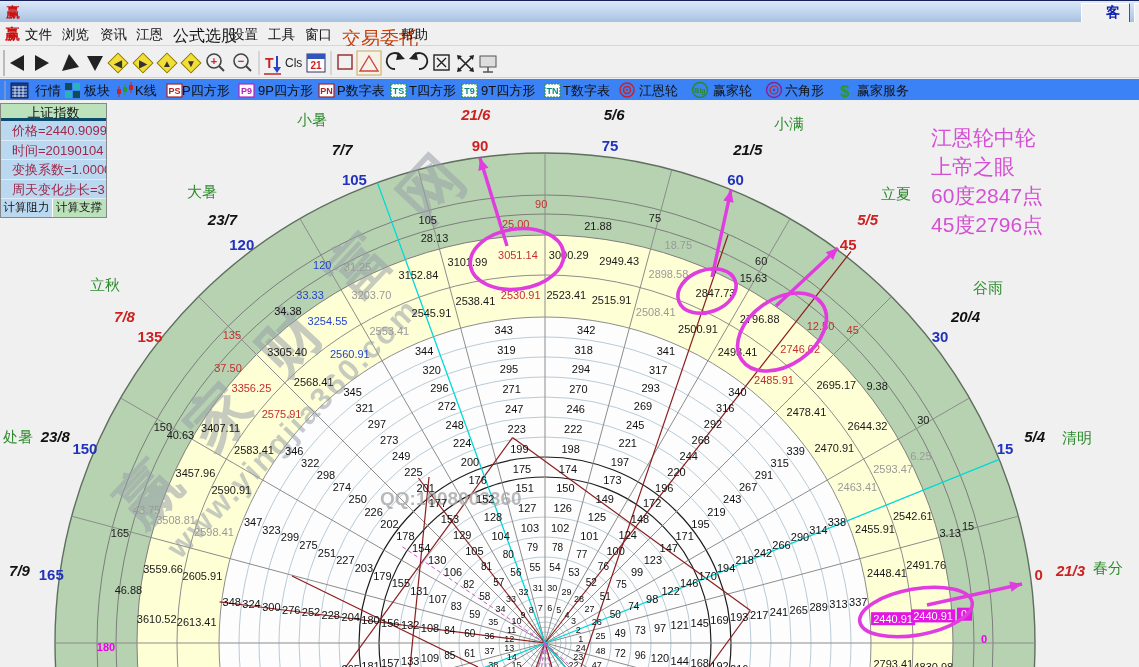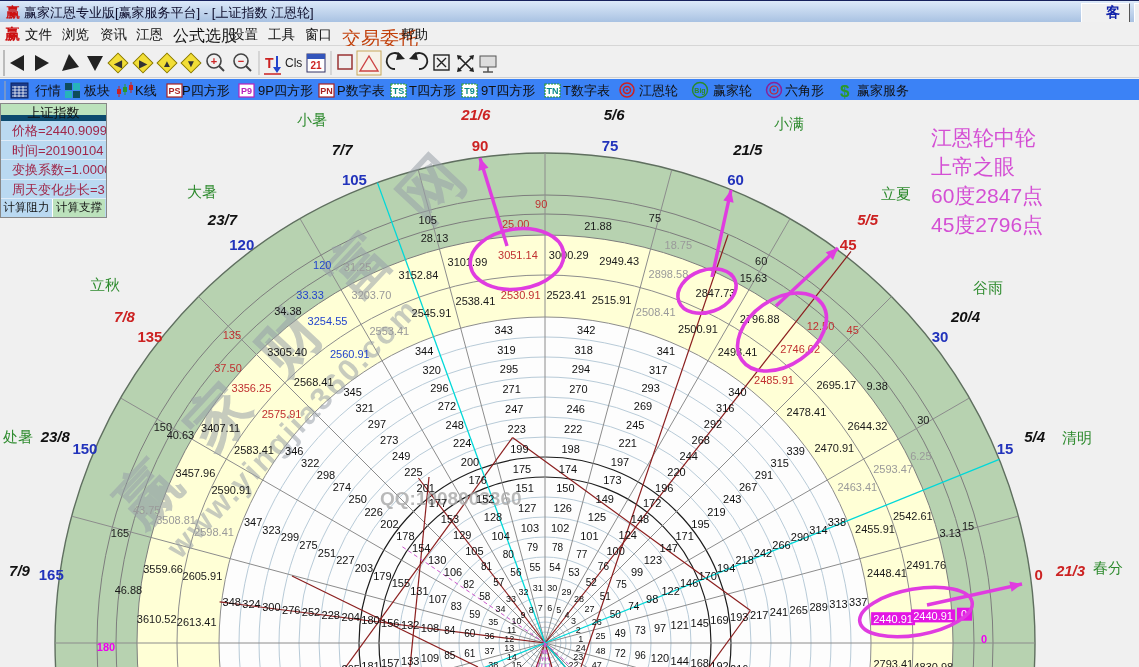--- a/index.html
+++ b/index.html
@@ -1,29 +1,28 @@
 <!DOCTYPE html>
 <html><head><meta charset="utf-8"><style>
 * { margin:0; padding:0; box-sizing:border-box; }
 body { width:1139px; height:667px; position:relative; overflow:hidden; font-family:"Liberation Sans",sans-serif; background:#f0f0f0; }
 #titlebar { position:absolute; left:0; top:0; width:1139px; height:22px; background:linear-gradient(#dce9f9,#a9c2e2); border-top:1.5px solid #16215c; }
 #menubar { position:absolute; left:0; top:22px; width:1139px; height:24px; background:#f0f0f0; border-bottom:1px solid #d6d6d6; }
 #toolbar1 { position:absolute; left:0; top:46px; width:1139px; height:32px; background:#f0f0f0; border-bottom:1px solid #d0d0d0; }
 #toolbar2 { position:absolute; left:0; top:79px; width:1139px; height:22px; background:#3b82f6; border-bottom:1px solid #c8c8c8; }
 #chart { position:absolute; left:0; top:100px; width:1139px; height:567px; background:#f0f0f0; overflow:hidden; }
 #panel { position:absolute; left:0; top:103px; width:107px; font-size:13px; border:1px solid #888; background:#bad9f1; z-index:5; }
-#panel .hd { background:#bce2bc; color:#111; text-align:center; height:17px; line-height:17px; border-bottom:6px solid #0c4a6e; }
+#panel .hd { background:#bce2bc; color:#111; text-align:center; height:17px; line-height:17px; border-bottom:3px solid #0c4a6e; }
 #panel .rw { height:19.5px; line-height:19.5px; color:#a0284a; padding-left:11px; border-bottom:1px solid #e0ecf8; white-space:nowrap; overflow:hidden; }
 #panel .bt { height:17.5px; line-height:17.5px; color:#111; flex:0 0 52px; font-size:11.5px; text-align:center; white-space:nowrap; overflow:hidden; }
 .kf { position:absolute; top:2px; height:22px; background:#f1f1f1; border:1px solid #fff; border-right-color:#555; border-bottom-color:#555; color:#1122aa; font-weight:700; font-size:14px; text-align:left; padding-left:24px; }
 </style></head>
 <body>
 <div id="titlebar">
  <span style="position:absolute;left:6px;top:3px;color:#cc1111;font-weight:700;font-size:14px">赢</span>
- <span style="position:absolute;left:24px;top:3px;font-size:13px;color:#0a0a28">赢家江恩专业版[赢家服务平台] - [上证指数 江恩轮]</span>
  <div class="kf" style="left:1081px;width:49px">客服</div>
  <div class="kf" style="left:1134px;width:20px">诊</div>
 </div>
 <div id="menubar">
     <span style="position:absolute;left:5px;top:3px;color:#cc1111;font-weight:700;font-size:15px">赢</span>
     <span style="position:absolute;left:25px;top:4px;font-size:13.5px;color:#111">文件</span>
     <span style="position:absolute;left:62px;top:4px;font-size:13.5px;color:#111">浏览</span>
     <span style="position:absolute;left:100px;top:4px;font-size:13.5px;color:#111">资讯</span>
     <span style="position:absolute;left:136px;top:4px;font-size:13.5px;color:#111">江恩</span>
     <span style="position:absolute;left:173px;top:4px;font-size:16px;color:#111">公式选股</span>

